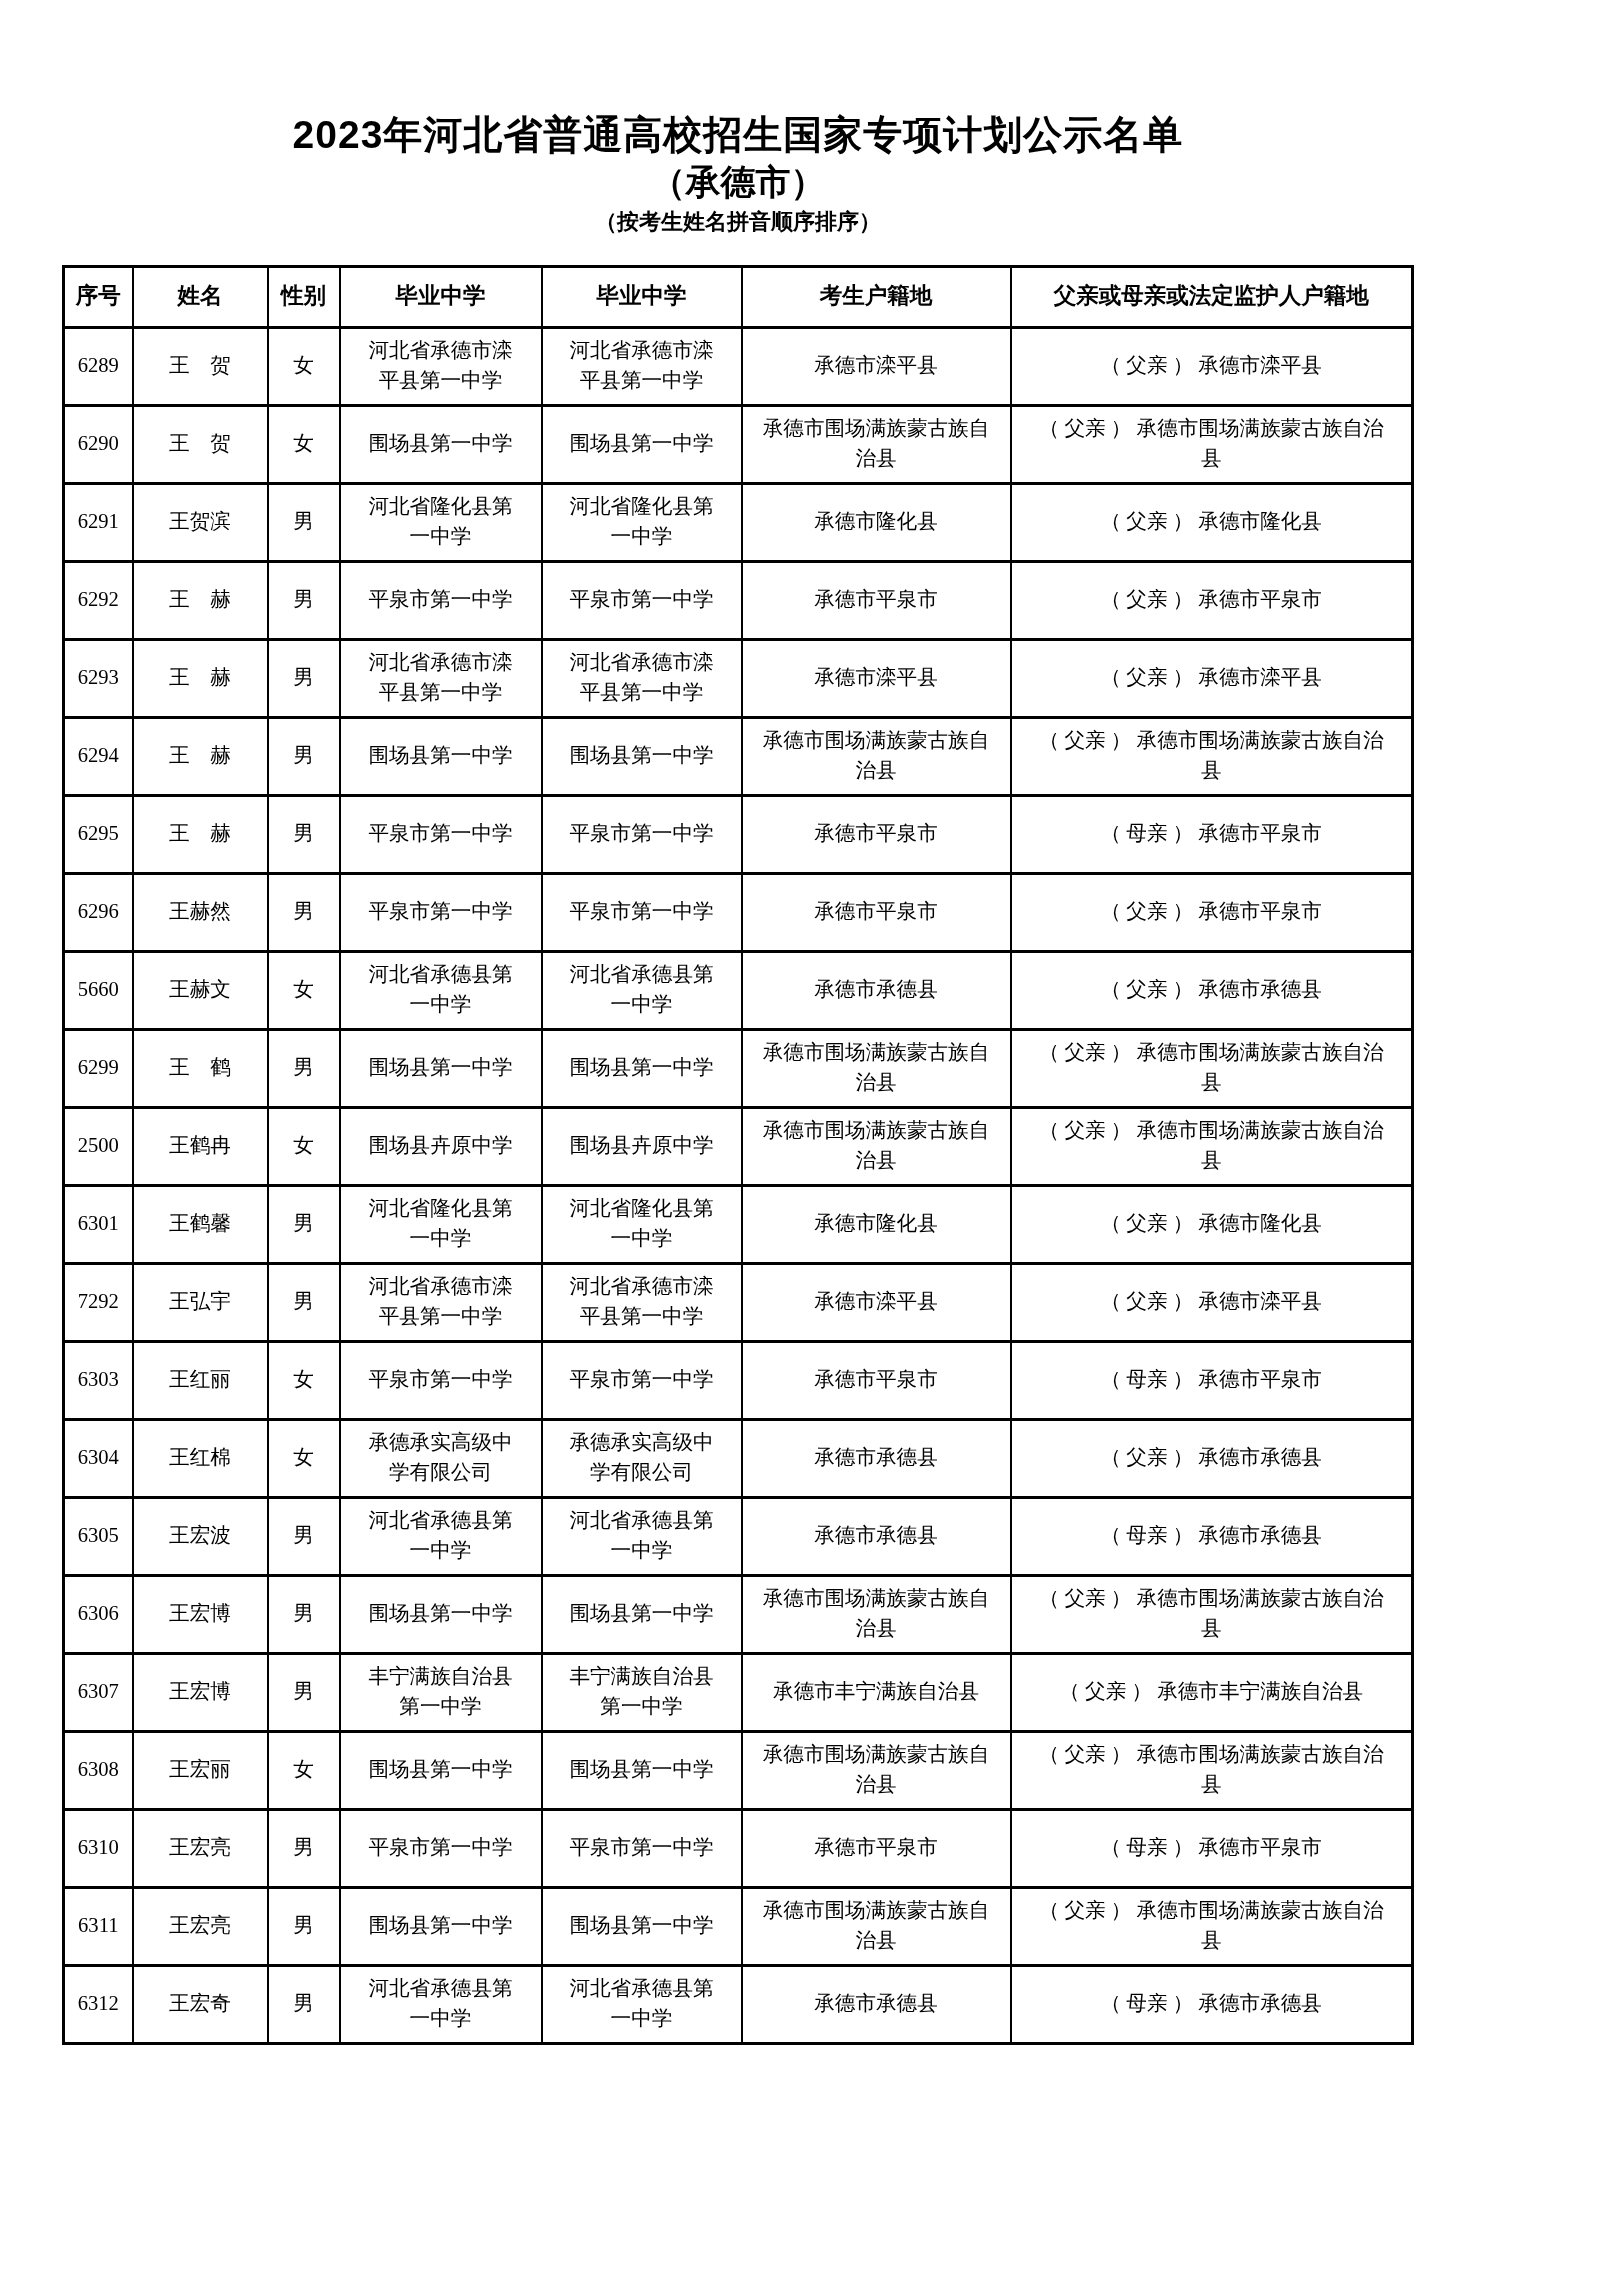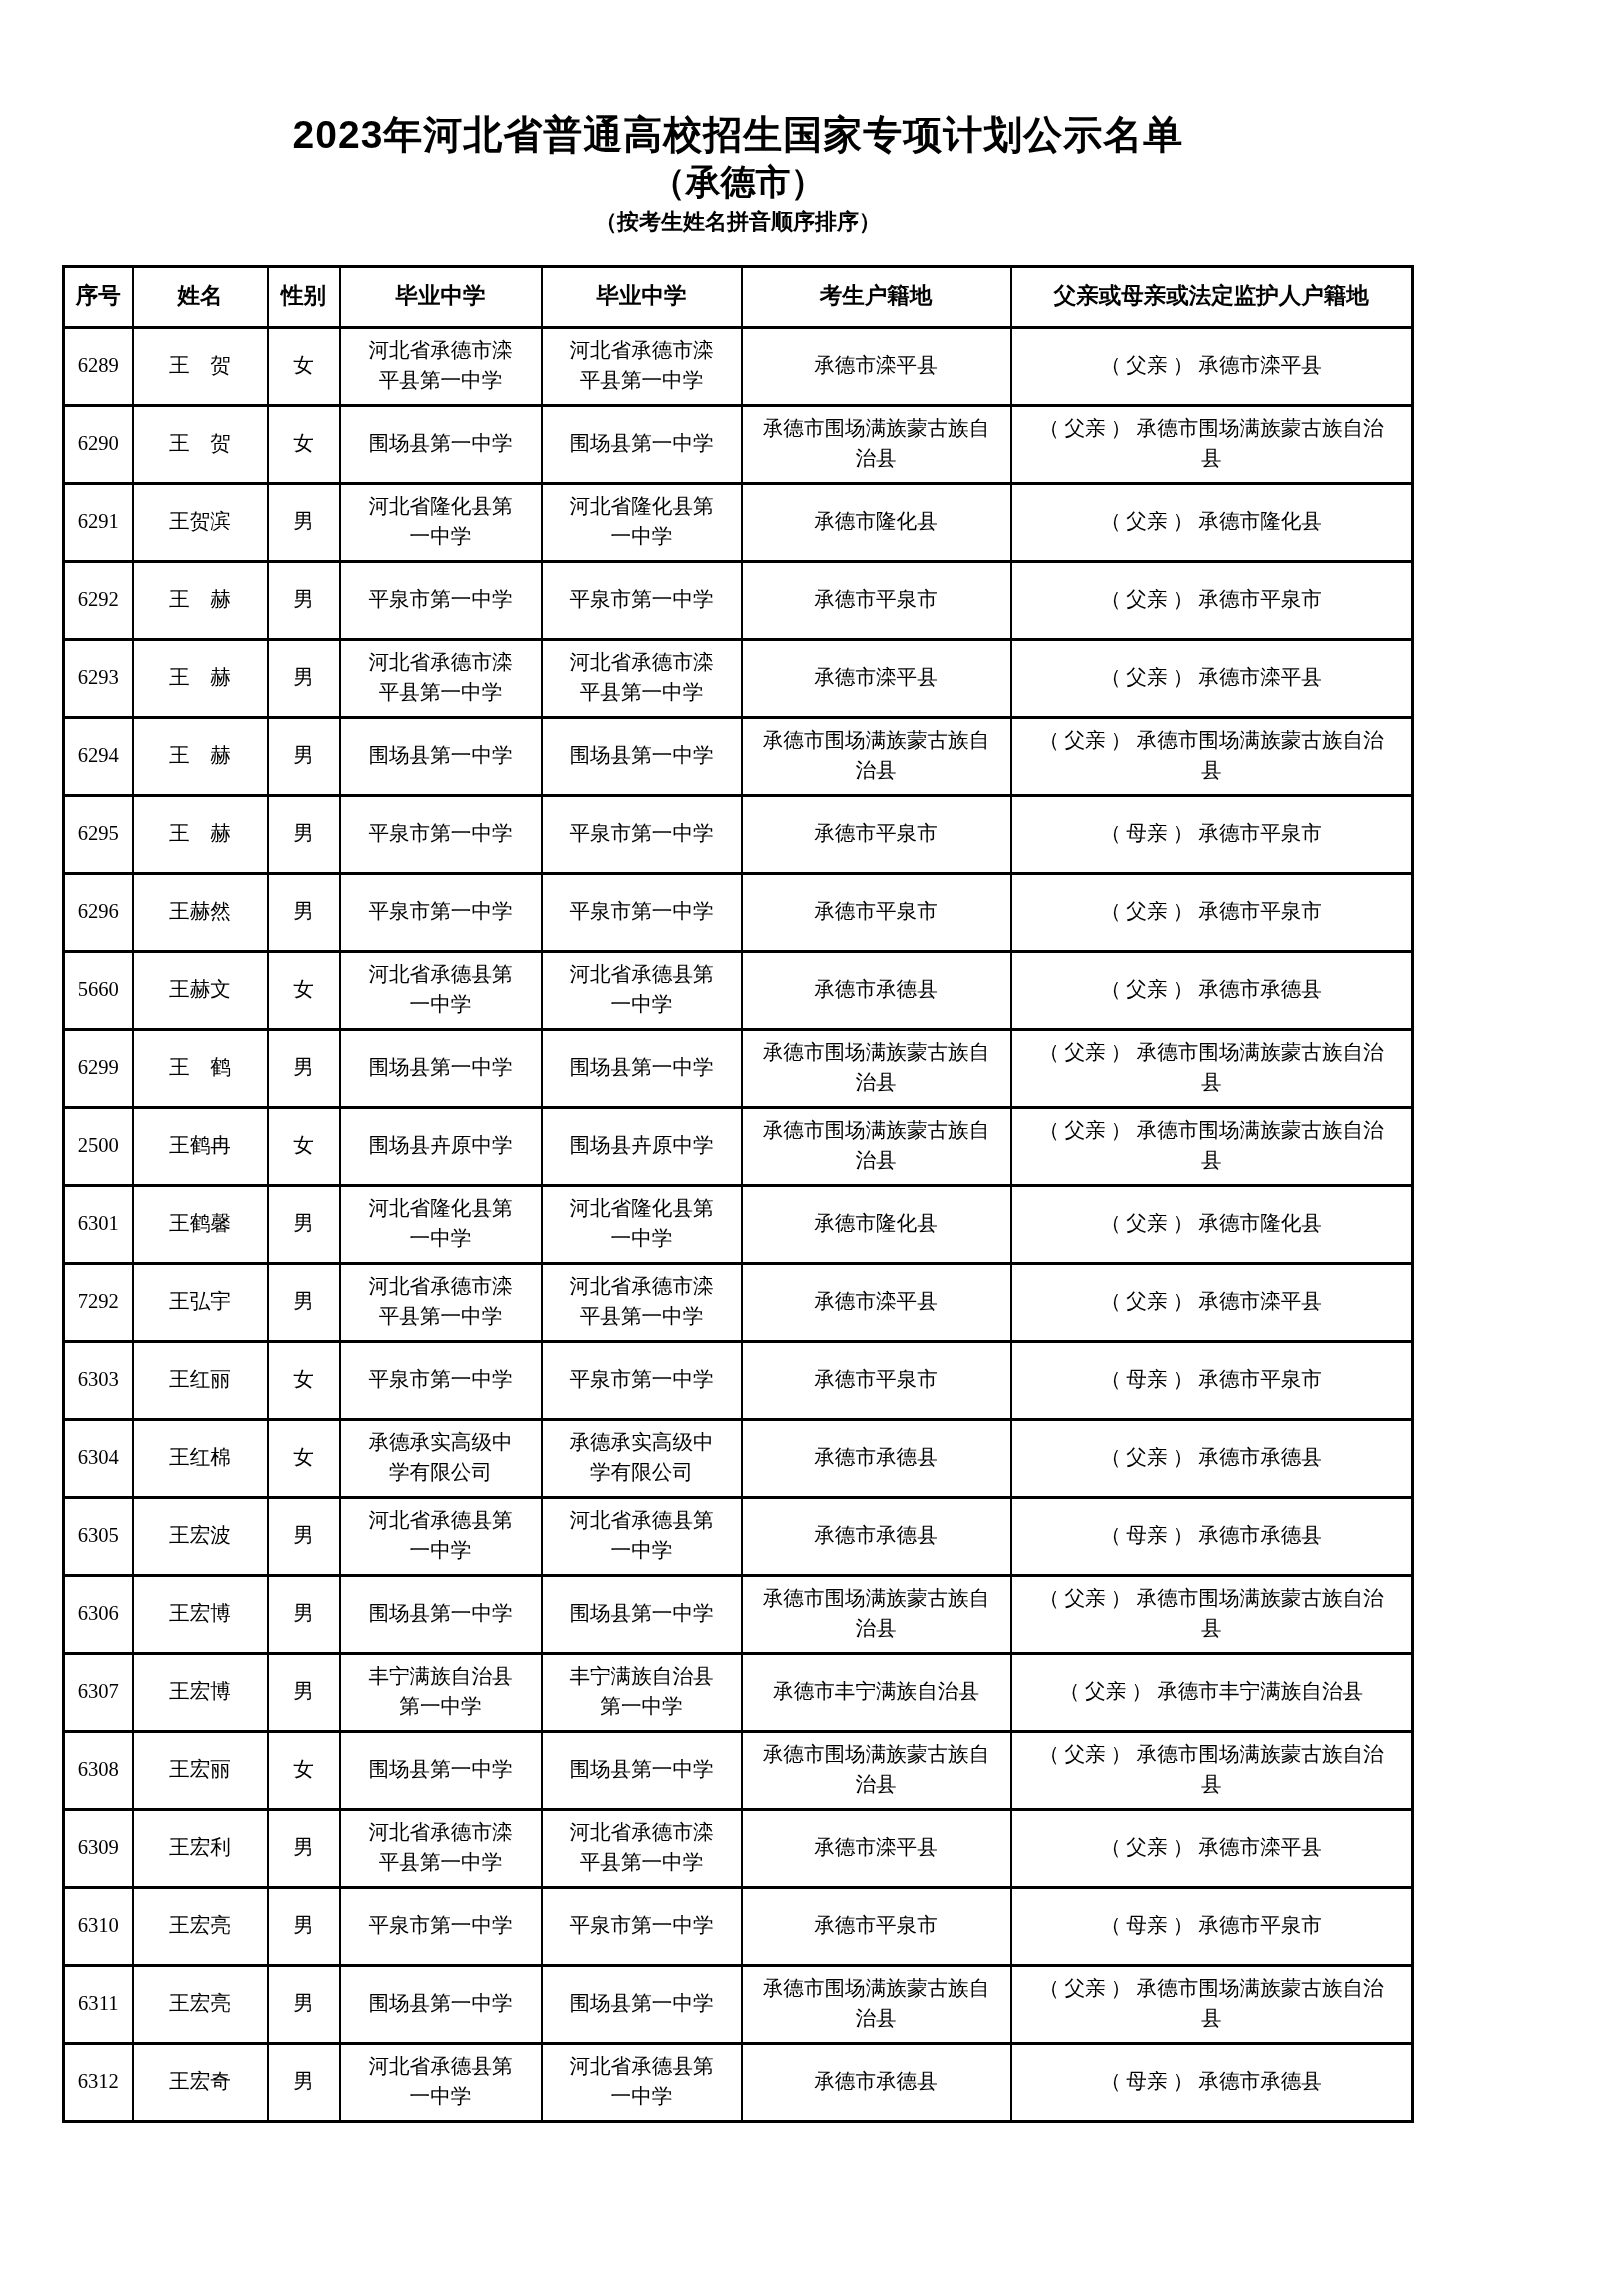--- a/index.html
+++ b/index.html
@@ -265,29 +265,20 @@
         <tr>
           <td class="col-0">6308</td>
           <td class="col-1">王宏丽</td>
           <td class="col-2">女</td>
           <td class="col-3">围场县第一中学</td>
           <td class="col-4">围场县第一中学</td>
           <td class="col-5">承德市围场满族蒙古族自治县</td>
           <td class="col-6">（ 父亲 ） 承德市围场满族蒙古族自治县</td>
         </tr>
         <tr>
-          <td class="col-0">6309</td>
-          <td class="col-1">王宏利</td>
-          <td class="col-2">男</td>
-          <td class="col-3">河北省承德市滦平县第一中学</td>
-          <td class="col-4">河北省承德市滦平县第一中学</td>
-          <td class="col-5">承德市滦平县</td>
-          <td class="col-6">（ 父亲 ） 承德市滦平县</td>
-        </tr>
-        <tr>
           <td class="col-0">6310</td>
           <td class="col-1">王宏亮</td>
           <td class="col-2">男</td>
           <td class="col-3">平泉市第一中学</td>
           <td class="col-4">平泉市第一中学</td>
           <td class="col-5">承德市平泉市</td>
           <td class="col-6">（ 母亲 ） 承德市平泉市</td>
         </tr>
         <tr>
           <td class="col-0">6311</td>

